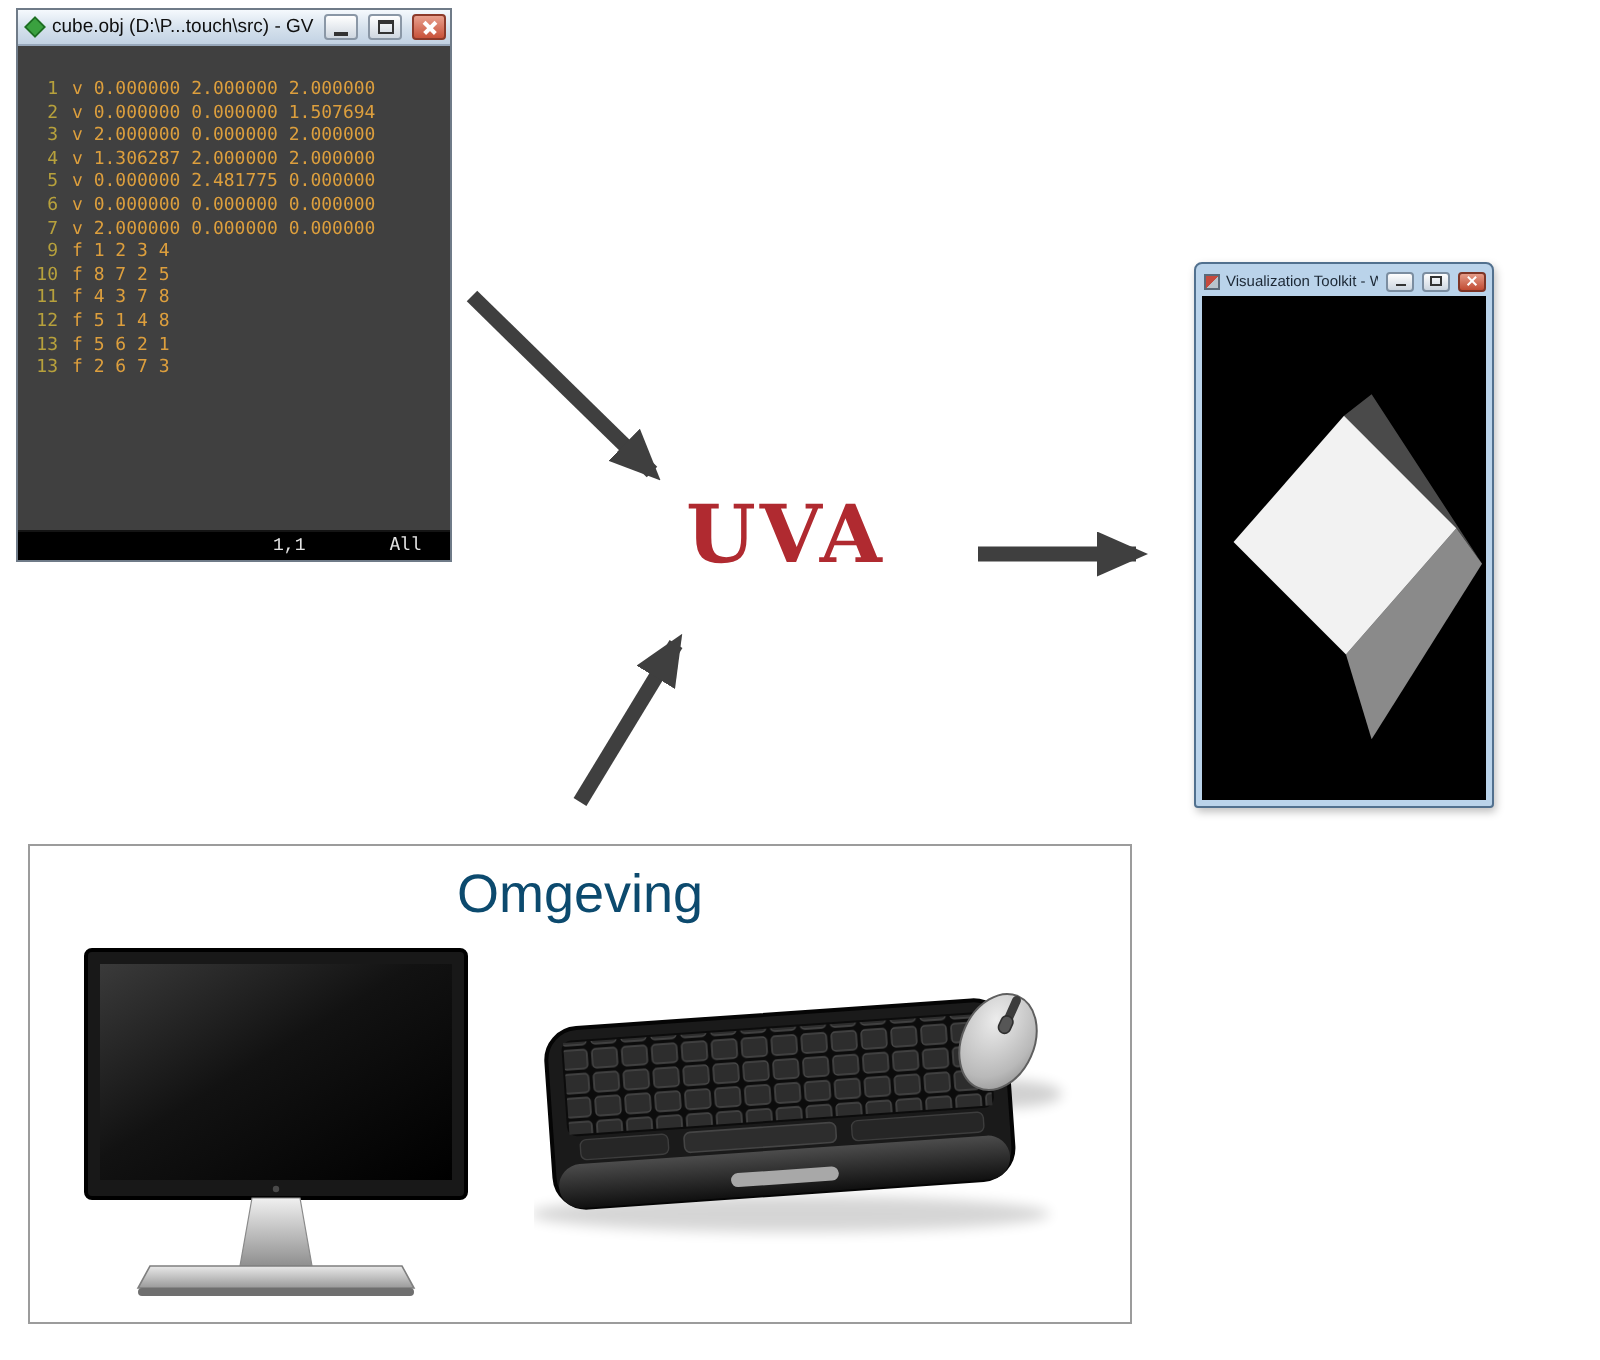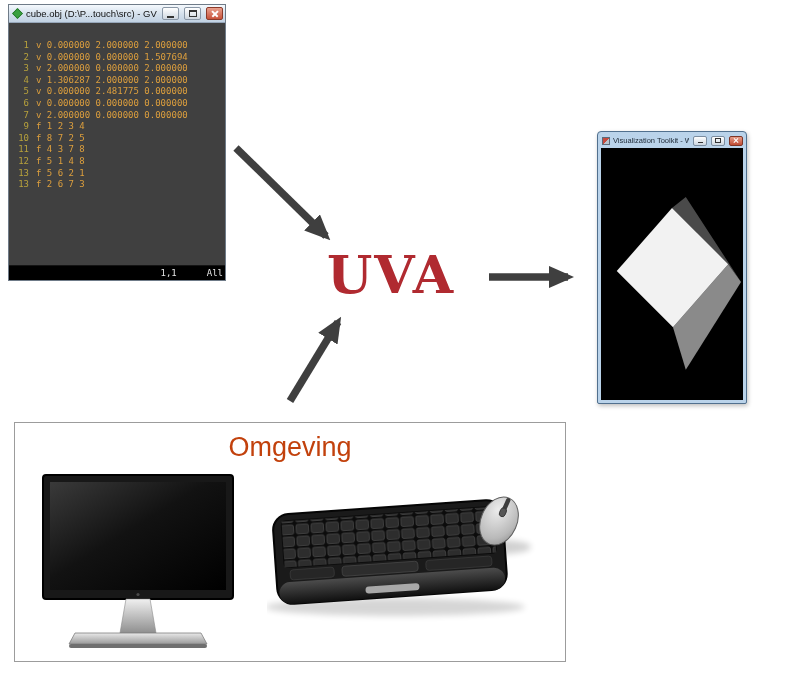--- a/index.html
+++ b/index.html
@@ -38,33 +38,33 @@
     flex:1 1 auto; background:#404040; overflow:hidden; padding-top:17px;
     font-family:"DejaVu Sans Mono", monospace; font-size:9px; line-height:11.6px;
   }
   .vim-line { white-space:pre; }
   .vim-linenr { display:inline-block; width:20px; text-align:right; margin-right:7px; color:var(--vim-linenr,#b7a13c); }
   .vim-text { color:var(--vim-text,#dd9f3d); }
   .gvim-status {
     flex:0 0 15px; background:#000; color:#e4e4e4; display:flex; align-items:center; justify-content:flex-end;
     font-family:"DejaVu Sans Mono", monospace; font-size:9px; border-top:1px solid #141414;
   }
-  .gvim-status .pos { margin-right:30px; }
-  .gvim-status .scroll { margin-right:2px; }
+  .gvim-status .pos { margin-right:42px;font-family:Liberation Mono, monospace; }
+  .gvim-status .scroll { margin-right:14px; }
 
   
   #arrows { position:absolute; left:0; top:0; pointer-events:none; }
   #arrows line { stroke:var(--arrow-gray,#3f3f3f); stroke-width:7.5; }
   #arrows marker path { fill:var(--arrow-gray,#3f3f3f); }
 
   
   #uva {
-    position:absolute; left:327px; top:244px;
+    position:absolute; left:343px; top:244px;
     font-family:"DejaVu Serif","Liberation Serif",serif; font-weight:bold;
-    font-size:52px; letter-spacing:2px; color:var(--uva-red,#b02a30);
+    font-size:40px; letter-spacing:2px; color:var(--uva-red,#b02a30);
   }
 
   
   #vtk {
     left:597px; top:131px; width:150px; height:273px;
     background:#bad3ea; border:1px solid #51708e; border-radius:4px 4px 2px 2px;
     padding:2px 3px 3px 3px; box-shadow:1px 2px 4px rgba(0,0,0,.25);
   }
   .vtk-titlebar { flex:0 0 14px; display:flex; align-items:center; gap:3px; padding:0 0 1px 1px; }
   .vtk-icon { width:8px; height:8px; border:1px solid #5a6a7a; background:linear-gradient(135deg,#c64a3e 0 52%,#b9c3cc 52% 100%); flex:0 0 auto; }
@@ -78,21 +78,21 @@
   .g-max { width:6px; height:5px; border:1px solid #333; }
   .g-close { width:6px; height:6px; position:relative; }
   .g-close::before,.g-close::after { content:""; position:absolute; left:0; top:2.4px; width:6px; height:1.2px; background:#fff; }
   .g-close::before { transform:rotate(45deg); }
   .g-close::after  { transform:rotate(-45deg); }
   .vtk-viewport { flex:1 1 auto; background:#000; position:relative; }
   .vtk-viewport svg { display:block; width:100%; height:100%; }
 
   
   #env { position:absolute; left:14px; top:422px; width:552px; height:240px; background:#fff; border:1px solid #9c9c9c; }
-  .env-title { text-align:center; margin-top:9px; font-size:27px; color:#c2410c; }
+  .env-title { text-align:center; margin-top:9px; font-size:27px; color:#0c4a6e; }
   .env-art { position:absolute; }
   #monitor-art { left:24px; top:50px; }
   #keyboard-art { left:252px; top:58px; }
 </style>
 </head>
 <body style="--uva-red: #b02a30; --arrow-gray: #3f3f3f; --vim-text: #dd9f3d; --vim-linenr: #b7a13c;">
 
 <div class="window" id="gvim">
   <div class="gvim-titlebar">
     <span class="vim-icon"></span>

